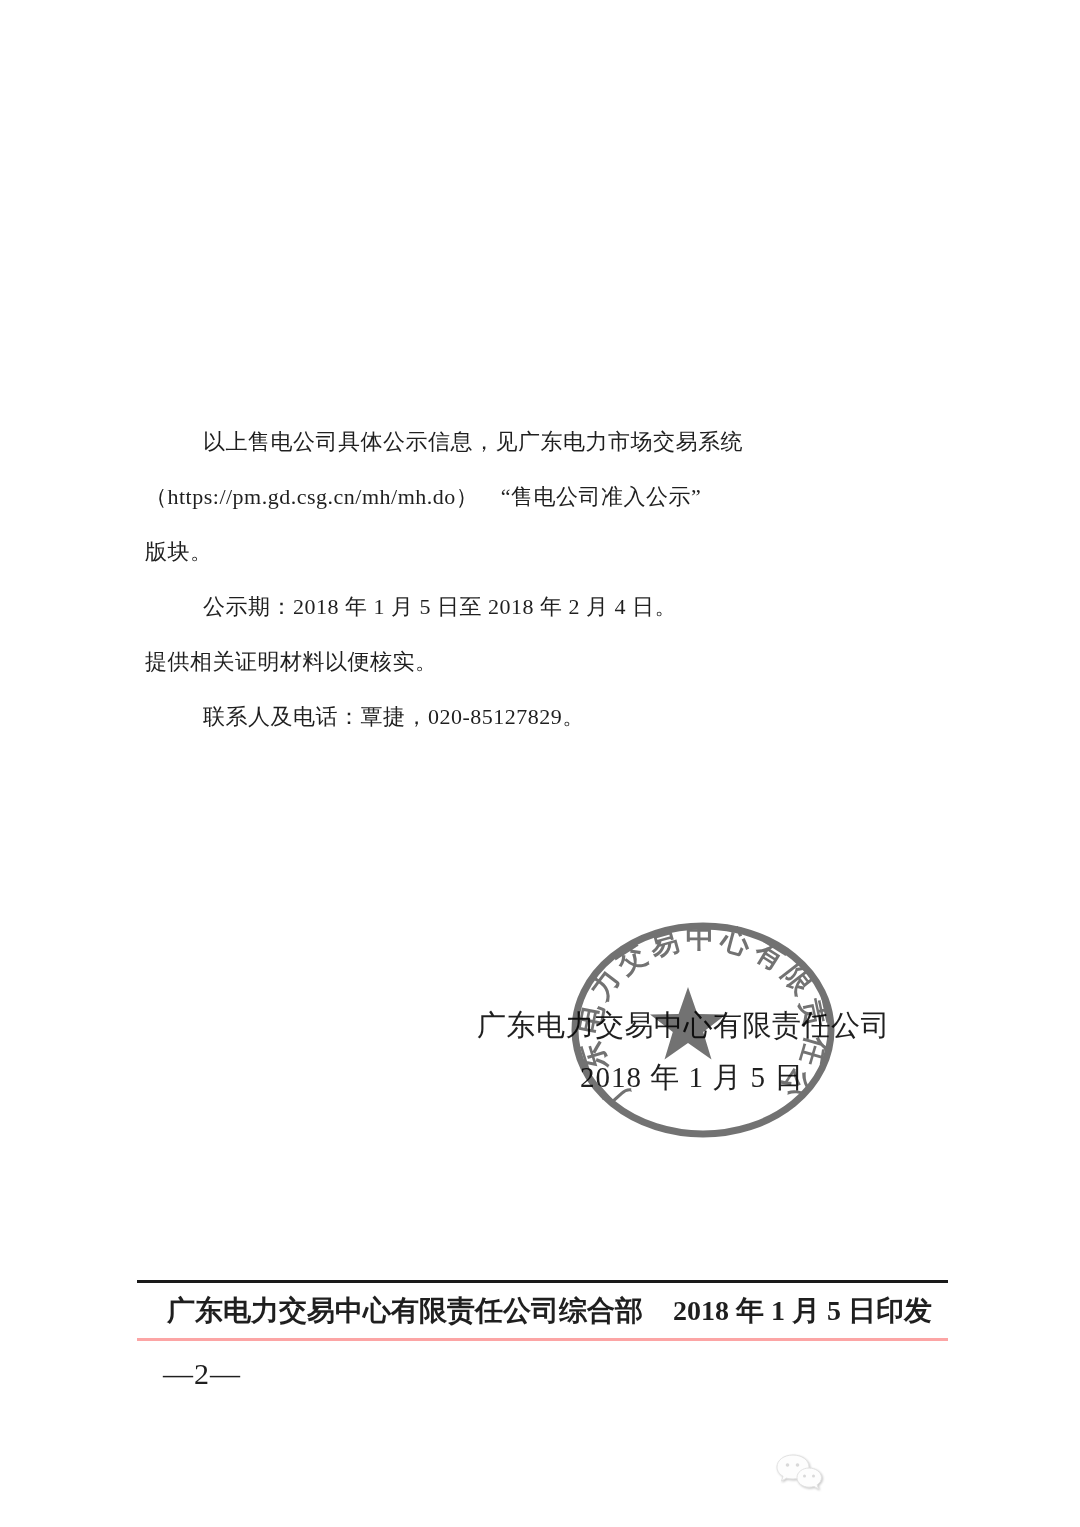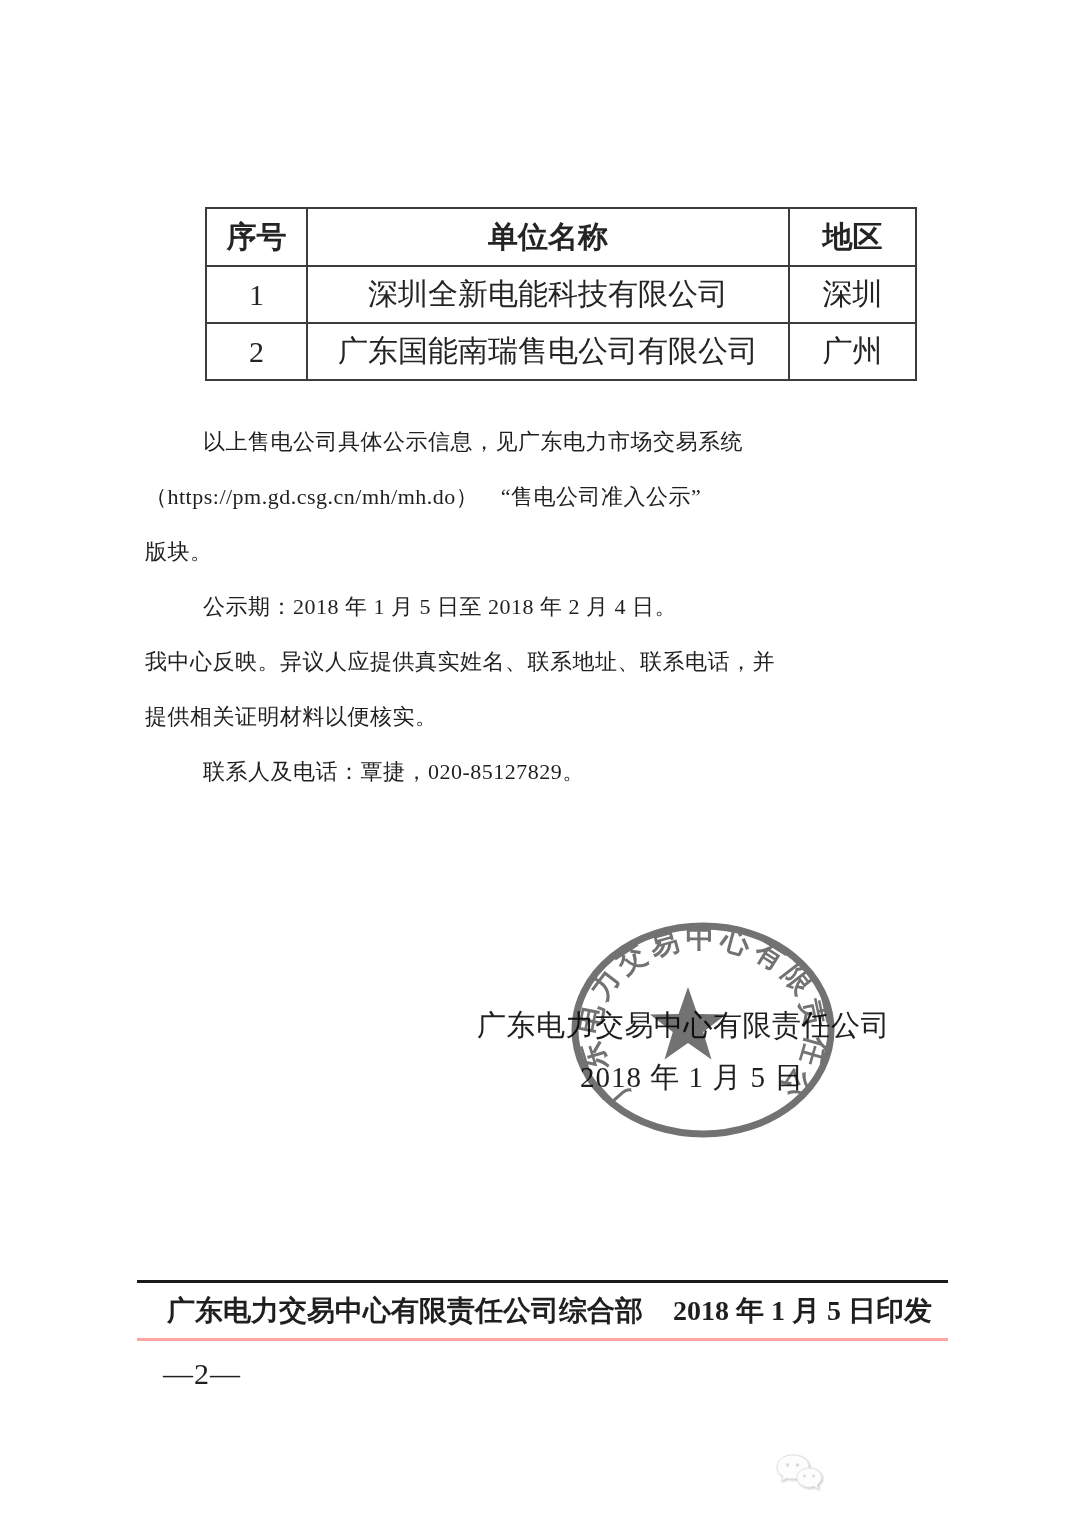--- a/index.html
+++ b/index.html
@@ -90,46 +90,26 @@
     text-shadow:2px 2px 2px #bfbfbf, -1px -1px 1px #e8e8e8;
     font-family:"Liberation Sans","DejaVu Sans",sans-serif;
   }
   .wm-icon { filter:drop-shadow(1.5px 1.5px 1px #c6c6c6); }
 </style>
 </head>
 <body>
 
 <div class="page">
 
-  <table class="notice-table">
-    <tbody>
-        <tr>
-      <th class="col-no">序号</th>
-      <th class="col-name">单位名称</th>
-      <th class="col-reg">地区</th>
-    </tr>
-    <tr>
-      <td>1</td>
-      <td>深圳全新电能科技有限公司</td>
-      <td>深圳</td>
-    </tr>
-    <tr>
-      <td>2</td>
-      <td>广东国能南瑞售电公司有限公司</td>
-      <td>广州</td>
-    </tr>
-  </tbody>
-    </table>
 
   <div class="body-text">
     <div class="line indent">以上售电公司具体公示信息，见广东电力市场交易系统</div>
     <div class="line">（https://pm.gd.csg.cn/mh/mh.do）　“售电公司准入公示”</div>
     <div class="line">版块。</div>
     <div class="line indent">公示期：2018 年 1 月 5 日至 2018 年 2 月 4 日。</div>
-    <div class="line">我中心反映。异议人应提供真实姓名、联系地址、联系电话，并</div>
     <div class="line">提供相关证明材料以便核实。</div>
     <div class="line indent">联系人及电话：覃捷，020-85127829。</div>
   </div>
 
   <div class="sig-company">广东电力交易中心有限责任公司</div>
   <div class="sig-date">2018 年 1 月 5 日</div>
 
   <svg class="seal" viewBox="-140 -120 280 240" aria-hidden="true">
     <defs>
       <path id="sealArc" d="M -72 62 A 104 84 0 1 1 72 62" fill="none"></path>

